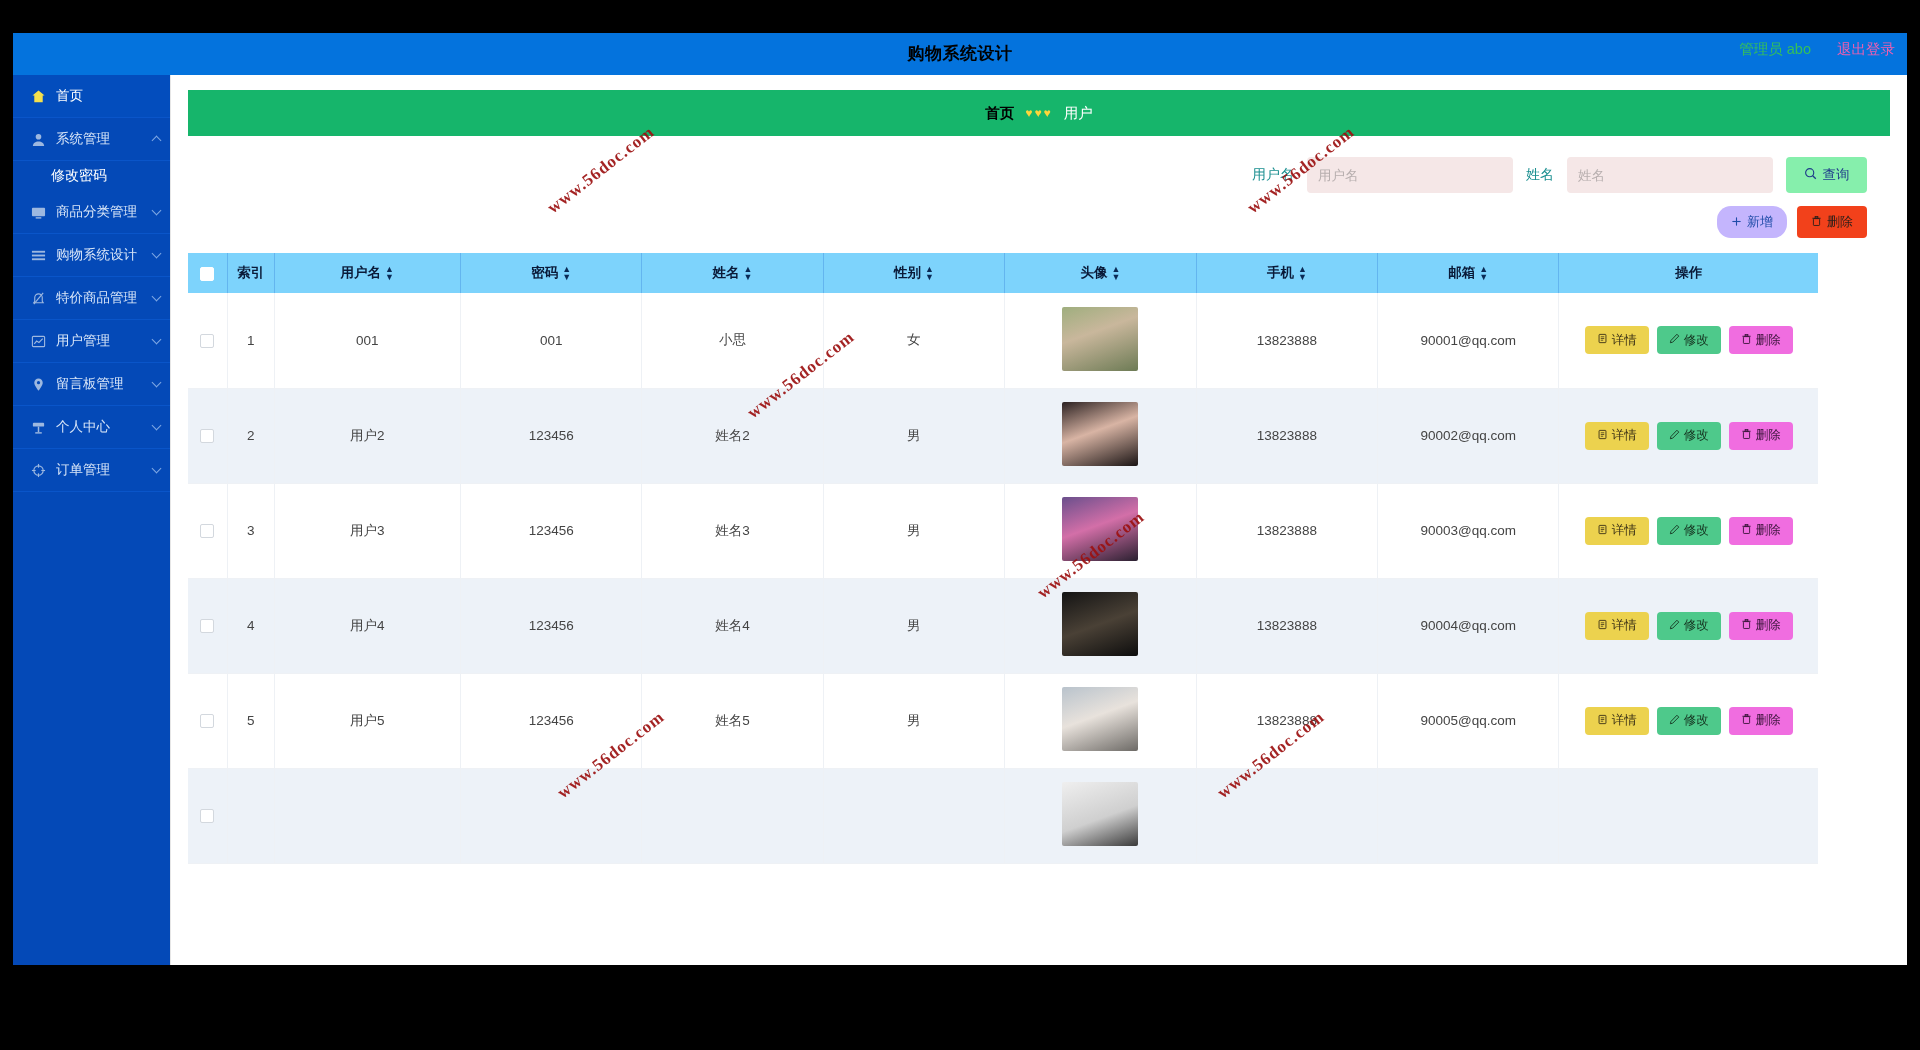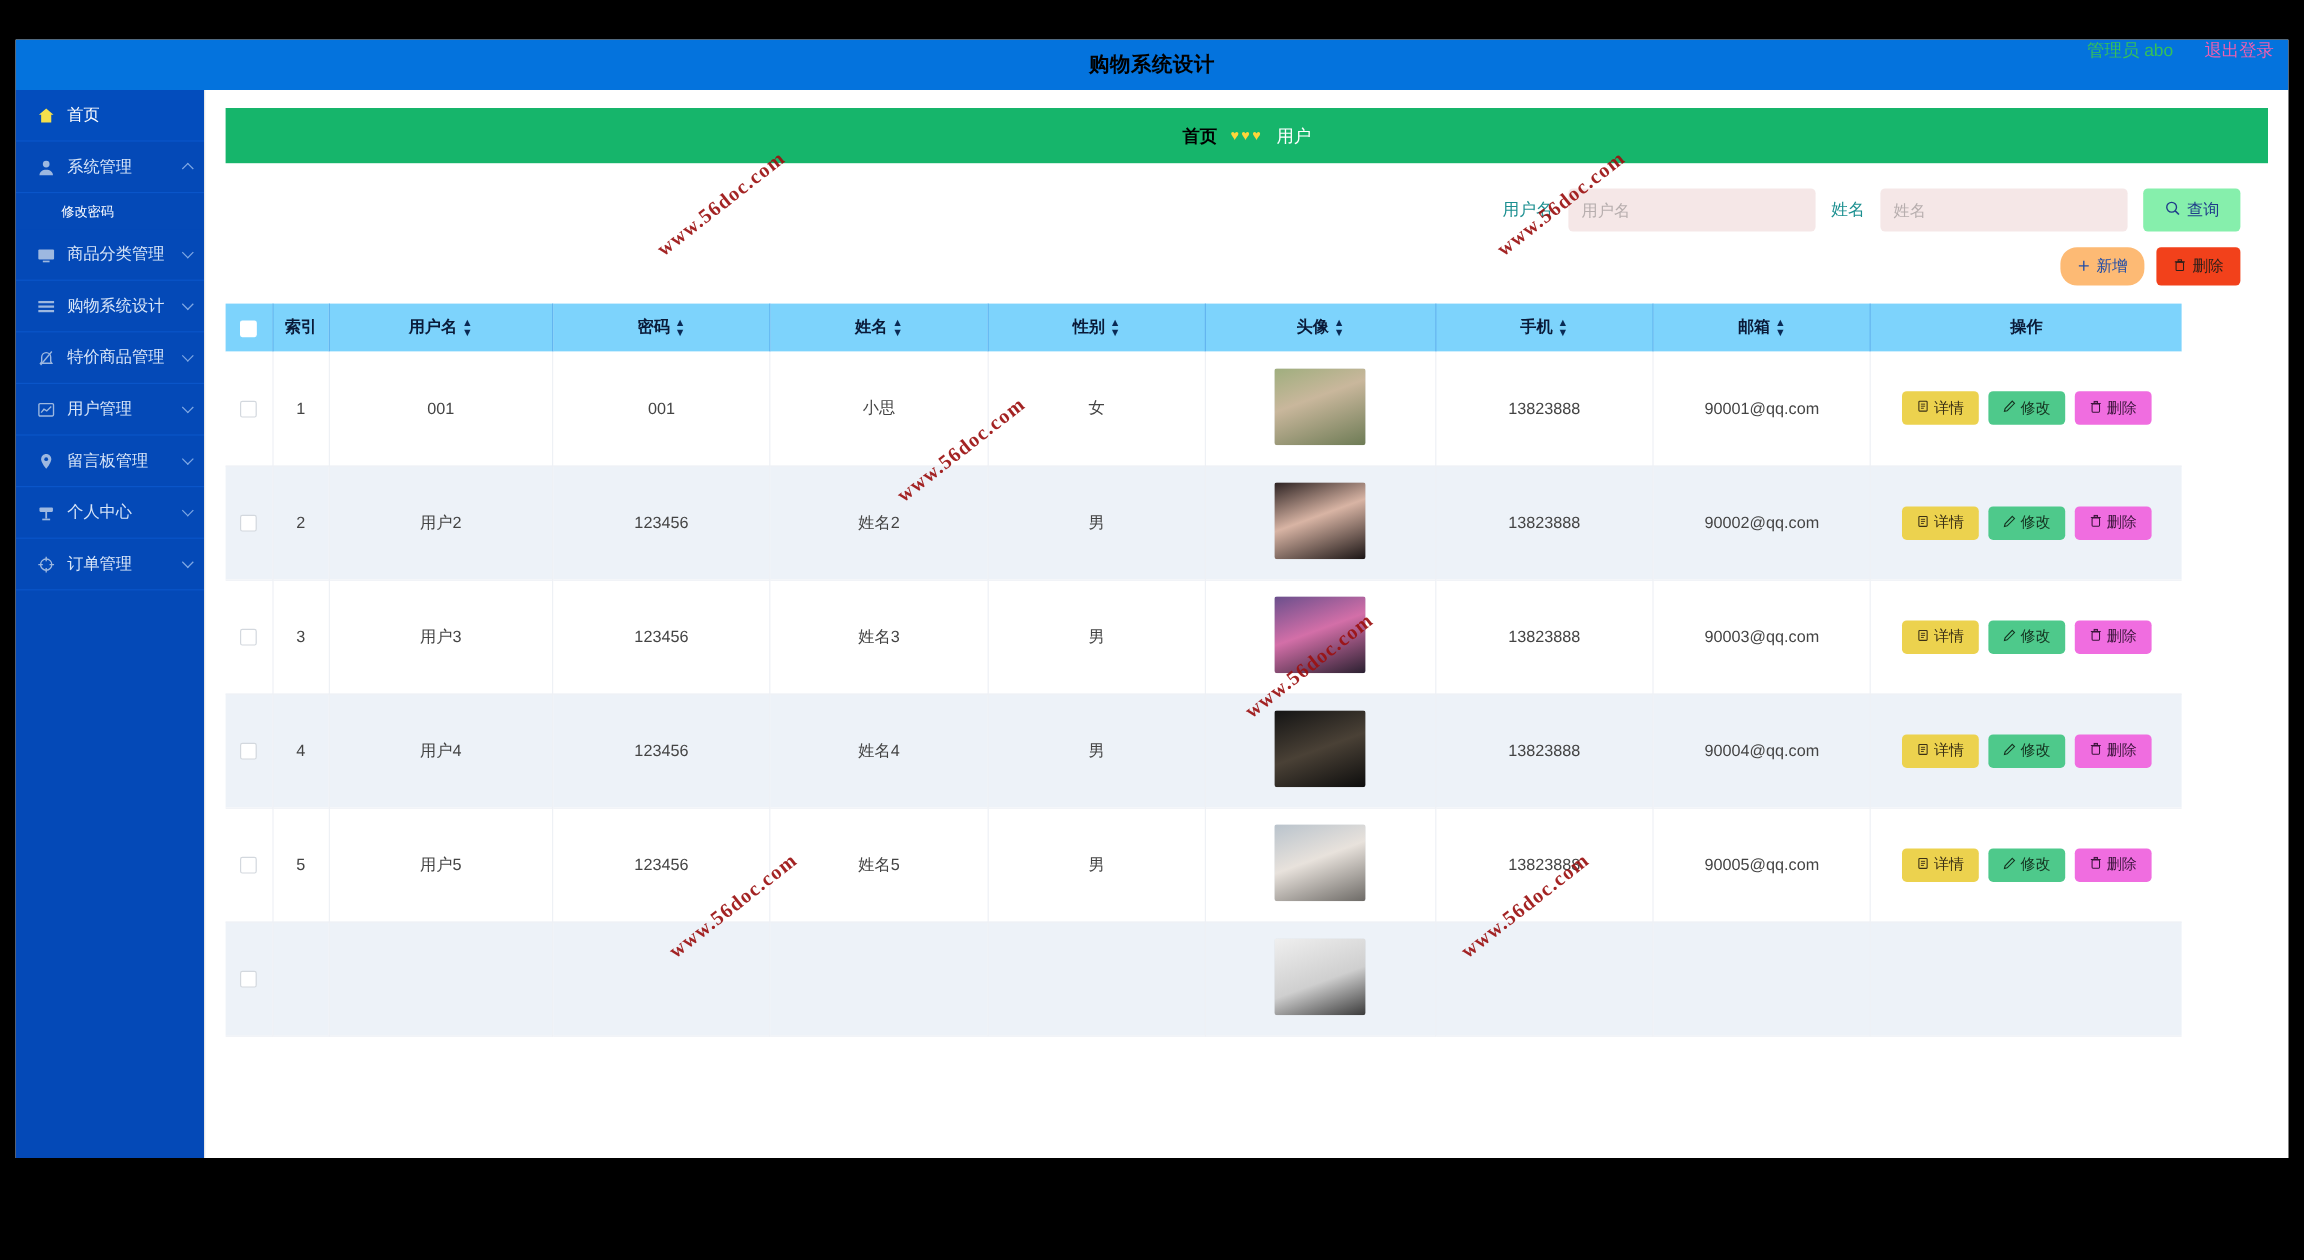--- a/index.html
+++ b/index.html
@@ -20,21 +20,21 @@
     background: #0473dd;
   }
   .topbar-title {
     position: absolute; left: 0; top: 0; width: 100%; height: 42px;
     line-height: 42px; text-align: center;
     font-size: 17px; font-weight: bold; color: #000;
     letter-spacing: .5px;
   }
   .topbar-right {
     position: absolute; right: 12px; top: 0; height: 32px;
-    display: flex; align-items: flex-start; gap: 26px;
+    display: flex; align-items: center; gap: 26px;
     font-size: 14.5px;
   }
   .admin-name { color: #35c05a; }
   .logout-link { color: #ef5fb0; cursor: pointer; }
 
   
   .sidebar {
     position: absolute; left: 0; top: 42px;
     width: 158px; height: 890px;
     background: #0449b7;
@@ -57,21 +57,21 @@
   .menu-item .mi-label { white-space: nowrap; }
   .menu-item .caret {
     position: absolute; right: 10px; top: 50%;
     width: 7px; height: 7px; margin-top: -5px;
     border-right: 1.4px solid #7fa8e4; border-bottom: 1.4px solid #7fa8e4;
     transform: rotate(45deg);
   }
   .menu-item .caret.up { transform: rotate(-135deg); margin-top: -2px; }
   .submenu-item {
     height: 30px; display: flex; align-items: center;
-    padding-left: 38px; color: #ffffff; font-size: 11px;
+    padding-left: 38px; color: #ffffff; font-size: 14px;
     background: #0449b7; cursor: pointer;
   }
 
   
   .main {
     position: absolute; left: 158px; top: 42px;
     width: 1736px; height: 890px;
     background: #ffffff; overflow: hidden;
   }
   .content-pad { padding: 15px 17px 0 17px; }
@@ -108,21 +108,21 @@
   .action-row {
     display: flex; justify-content: flex-end; gap: 10px;
     margin-top: 13px; padding-right: 23px;
   }
   .btn-add, .btn-del-top {
     height: 32px; min-width: 70px; border: none; border-radius: 4px;
     font-size: 13px; display: inline-flex; align-items: center;
     justify-content: center; gap: 5px; cursor: pointer;
     font-family: "Liberation Sans", sans-serif;
   }
-  .btn-add { background: #fdba74; color: #1f4ca8; border-radius: 14px; }
+  .btn-add { background: #c4b5fd; color: #1f4ca8; border-radius: 14px; }
   .btn-del-top { background: #f2411b; color: #2a1f1a; }
 
   
   .table-wrap { margin-top: 15px; }
   table.grid { width: 1630px; border-collapse: collapse; table-layout: fixed; }
   table.grid th {
     background: #7dd3fc; color: #0a1a38; font-size: 13.5px; font-weight: bold;
     height: 40px; border-right: 1px solid #63b5ef; text-align: center;
   }
   table.grid th:last-child { border-right: none; }

